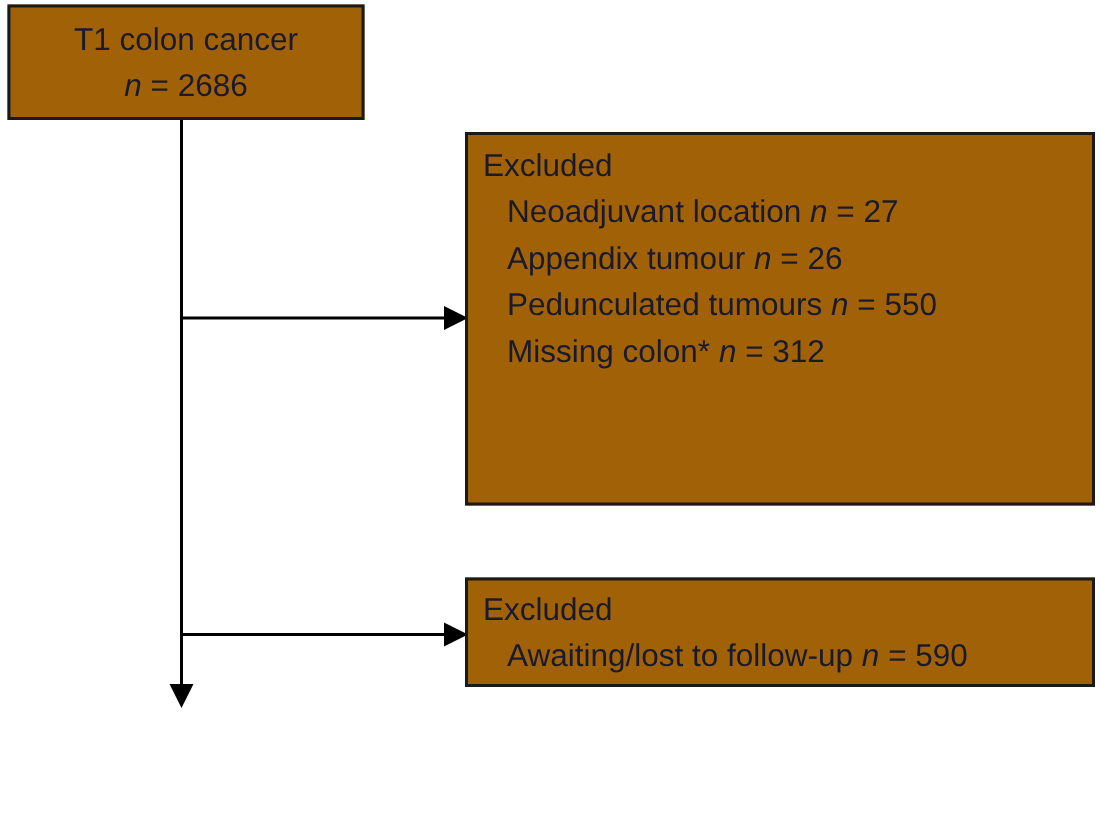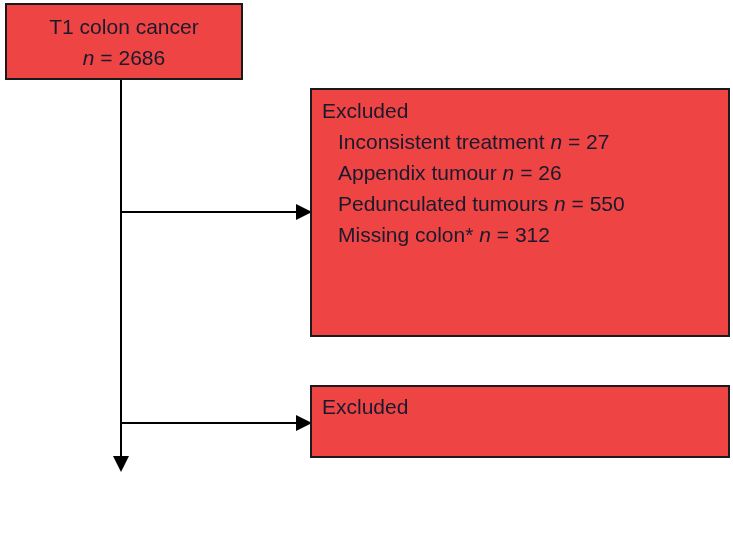--- a/index.html
+++ b/index.html
@@ -17,21 +17,21 @@
   }
   .arrows {
     position: absolute;
     left: 0;
     top: 0;
     width: 733px;
     height: 554px;
   }
   .box {
     position: absolute;
-    background: #ef4444;
+    background: #a16207;
     border: 2px solid #1a1a1a;
     box-sizing: border-box;
     color: #191a2d;
     font-size: 21px;
     line-height: 31px;
   }
   .box.center {
     display: flex;
     flex-direction: column;
     align-items: center;
@@ -73,21 +73,21 @@
     <div>
       <span class="nvar">n</span>
       <span>=</span>
       <span>2686</span>
     </div>
   </div>
 
   <div class="box" id="box-excl1">
     <div>Excluded</div>
     <div class="item">
-      <span>Inconsistent treatment</span>
+      <span>Neoadjuvant location</span>
       <span class="nvar">n</span>
       <span>=</span>
       <span>27</span>
     </div>
     <div class="item">
       <span>Appendix tumour</span>
       <span class="nvar">n</span>
       <span>=</span>
       <span>26</span>
     </div>
@@ -100,16 +100,22 @@
     <div class="item">
       <span>Missing colon*</span>
       <span class="nvar">n</span>
       <span>=</span>
       <span>312</span>
     </div>
   </div>
 
   <div class="box" id="box-excl2">
     <div>Excluded</div>
+    <div class="item">
+      <span>Awaiting/lost to follow-up</span>
+      <span class="nvar">n</span>
+      <span>=</span>
+      <span>590</span>
+    </div>
   </div>
 
 
 </div>
 
 </body></html>

